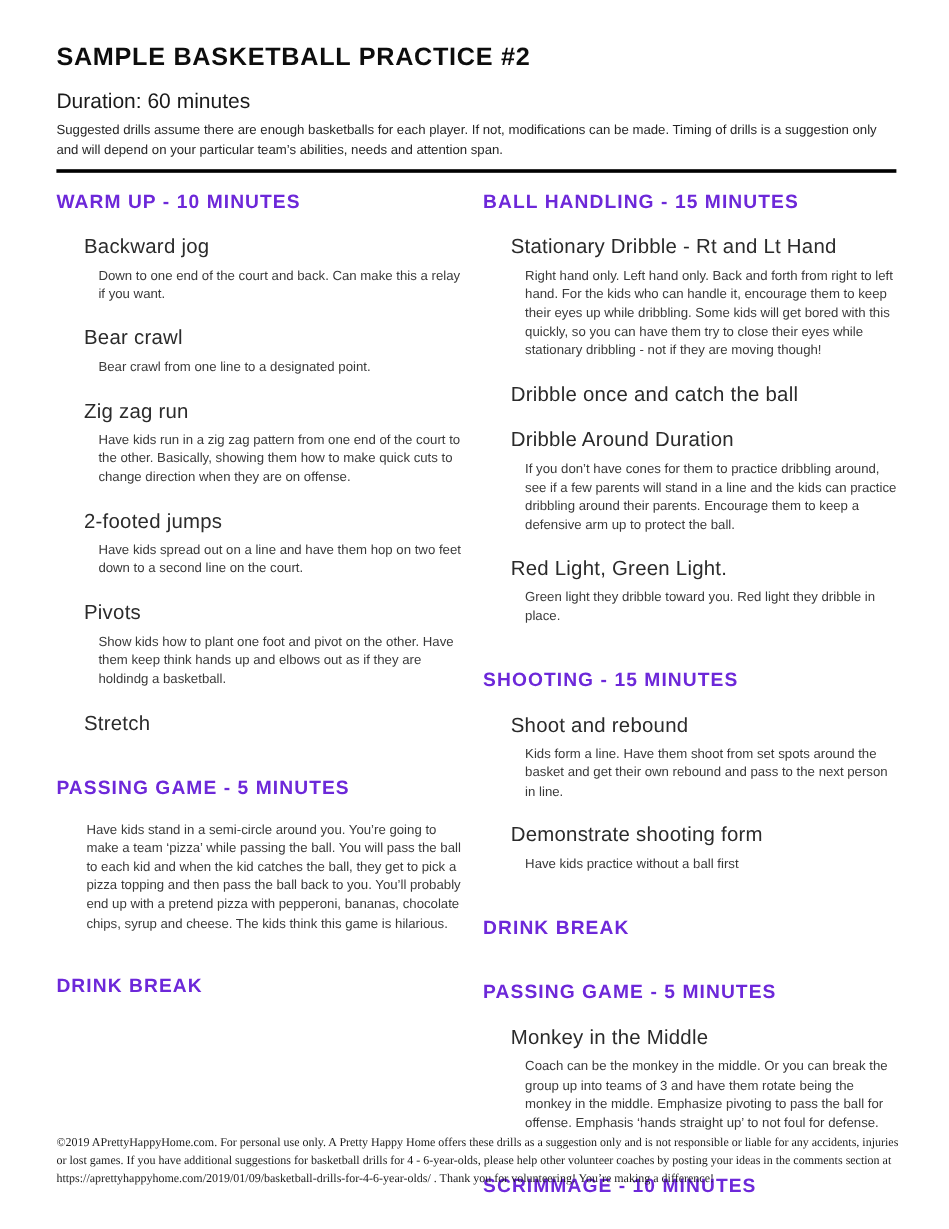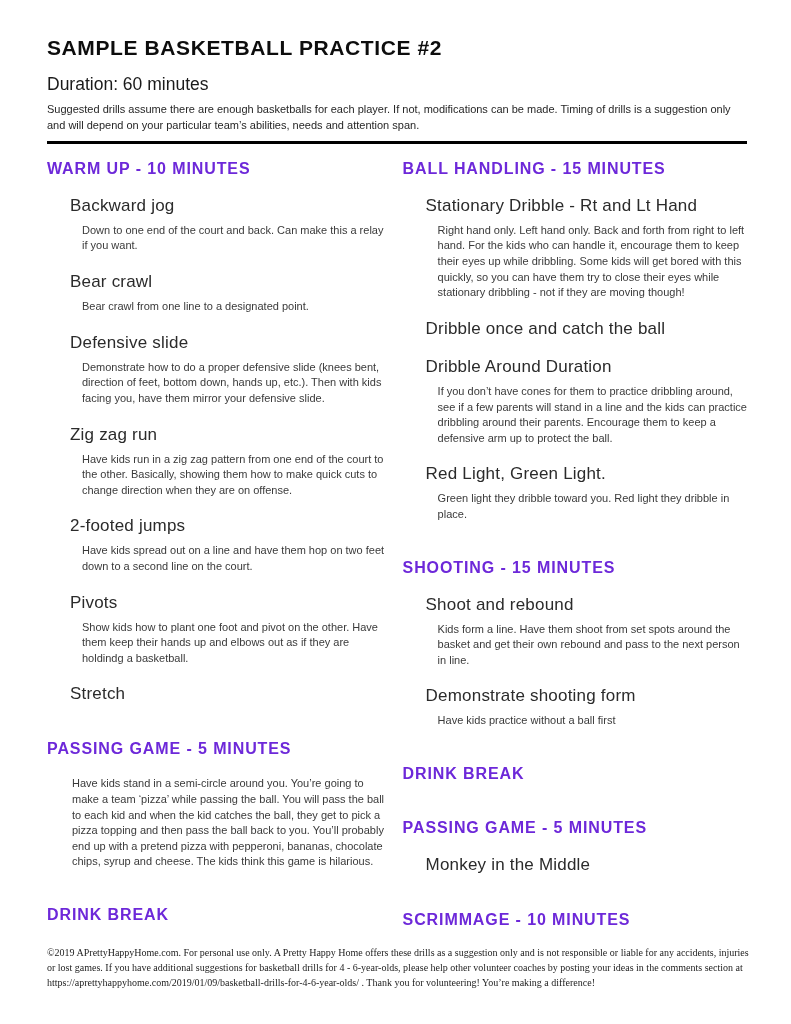--- a/index.html
+++ b/index.html
@@ -114,34 +114,30 @@
           <h2 class="section-heading">WARM UP - 10 MINUTES</h2>
           <div class="drill">
             <h3 class="drill-name">Backward jog</h3>
             <p class="drill-desc">Down to one end of the court and back. Can make this a relay if you want.</p>
           </div>
           <div class="drill">
             <h3 class="drill-name">Bear crawl</h3>
             <p class="drill-desc">Bear crawl from one line to a designated point.</p>
           </div>
           <div class="drill">
-            <h3 class="drill-name">Defensive slide</h3>
-            <p class="drill-desc">Demonstrate how to do a proper defensive slide (knees bent, direction of feet, bottom down, hands up, etc.). Then with kids facing you, have them mirror your defensive slide.</p>
-          </div>
-          <div class="drill">
             <h3 class="drill-name">Zig zag run</h3>
             <p class="drill-desc">Have kids run in a zig zag pattern from one end of the court to the other. Basically, showing them how to make quick cuts to change direction when they are on offense.</p>
           </div>
           <div class="drill">
             <h3 class="drill-name">2-footed jumps</h3>
             <p class="drill-desc">Have kids spread out on a line and have them hop on two feet down to a second line on the court.</p>
           </div>
           <div class="drill">
             <h3 class="drill-name">Pivots</h3>
-            <p class="drill-desc">Show kids how to plant one foot and pivot on the other. Have them keep their hands up and elbows out as if they are holdindg a basketball.</p>
+            <p class="drill-desc">Show kids how to plant one foot and pivot on the other. Have them keep think hands up and elbows out as if they are holdindg a basketball.</p>
           </div>
           <div class="drill">
             <h3 class="drill-name">Stretch</h3>
           </div>
         </section>
         <section class="section">
           <h2 class="section-heading">PASSING GAME - 5 MINUTES</h2>
           <div class="drill">
             <p class="drill-desc no-name">Have kids stand in a semi-circle around you. You’re going to make a team ‘pizza’ while passing the ball. You will pass the ball to each kid and when the kid catches the ball, they get to pick a pizza topping and then pass the ball back to you. You’ll probably end up with a pretend pizza with pepperoni, bananas, chocolate chips, syrup and cheese. The kids think this game is hilarious.</p>
           </div>
@@ -180,20 +176,21 @@
             <p class="drill-desc">Have kids practice without a ball first</p>
           </div>
         </section>
         <section class="section">
           <h2 class="section-heading">DRINK BREAK</h2>
         </section>
         <section class="section">
           <h2 class="section-heading">PASSING GAME - 5 MINUTES</h2>
           <div class="drill">
             <h3 class="drill-name">Monkey in the Middle</h3>
+            <p class="drill-desc">Coach can be the monkey in the middle. Or you can break the group up into teams of 3 and have them rotate being the monkey in the middle. Emphasize pivoting to pass the ball for offense. Emphasis ‘hands straight up’ to not foul for defense.</p>
           </div>
         </section>
         <section class="section">
           <h2 class="section-heading">SCRIMMAGE - 10 MINUTES</h2>
         </section>
       </div>
   </main>
 
   <footer class="page-footer">
     <p class="footer-text">©2019 APrettyHappyHome.com. For personal use only. A Pretty Happy Home offers these drills as a suggestion only and is not responsible or liable for any accidents, injuries or lost games. If you have additional suggestions for basketball drills for 4 - 6-year-olds, please help other volunteer coaches by posting your ideas in the comments section at https://aprettyhappyhome.com/2019/01/09/basketball-drills-for-4-6-year-olds/ . Thank you for volunteering! You’re making a difference!</p>

